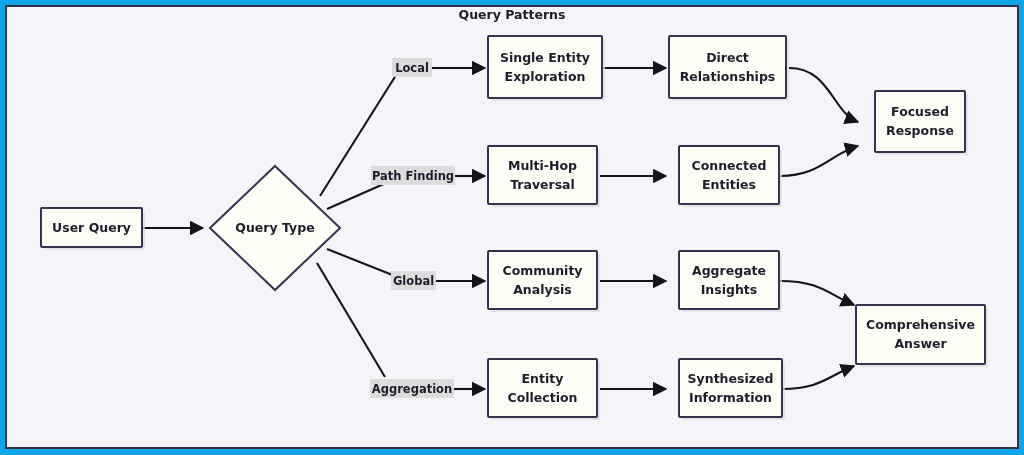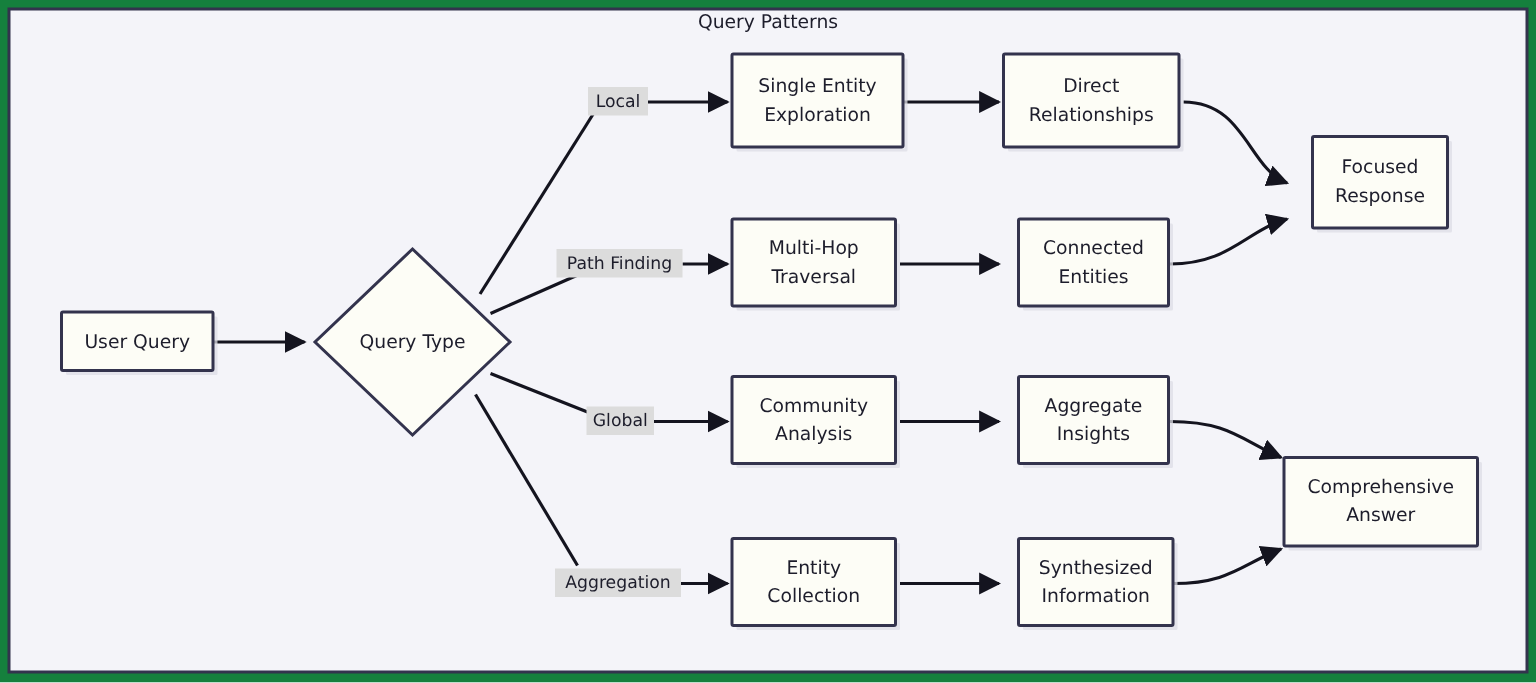--- a/index.html
+++ b/index.html
@@ -4,23 +4,24 @@
 <style>
   html, body {
     margin: 0;
     padding: 0;
     background: #ffffff;
   }
   #canvas {
     position: relative;
     width: 1024px;
     height: 455px;
-    background: #15803d;
+    background: #0ea5e9;
     font-family: "DejaVu Sans", sans-serif;
     overflow: hidden;
+    font-weight: bold;
   }
   svg.flow {
     display: block;
     width: 1024px;
     height: 455px;
   }
   .subgraph-bg {
     fill: #f4f4f9;
     stroke: #33334d;
     stroke-width: 2;

